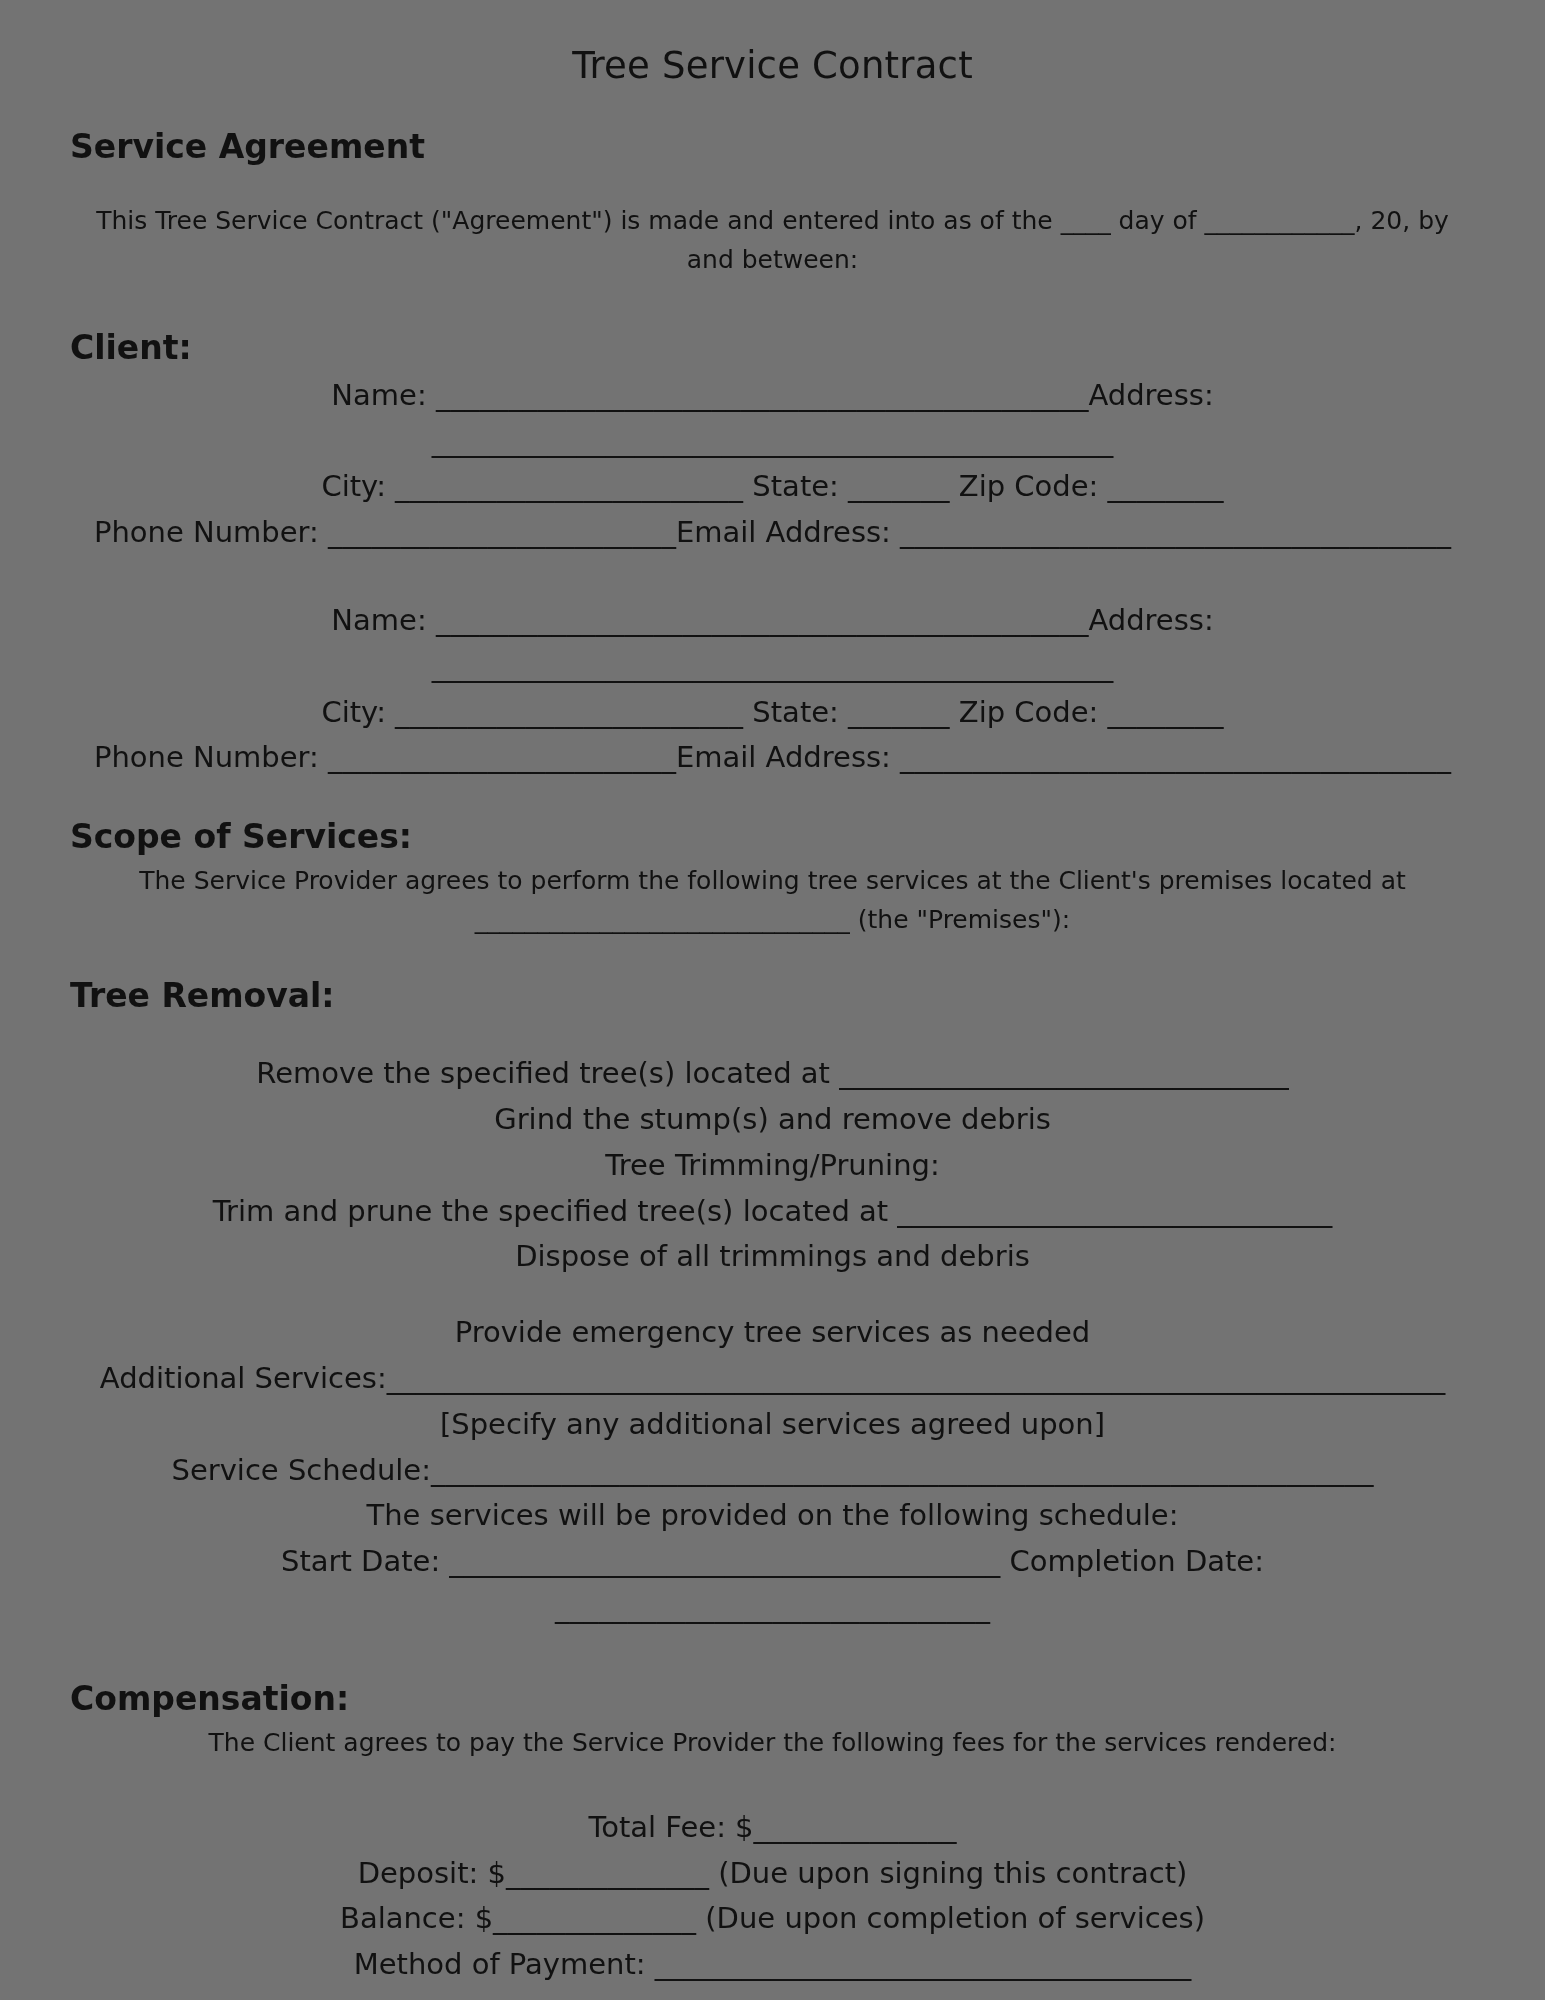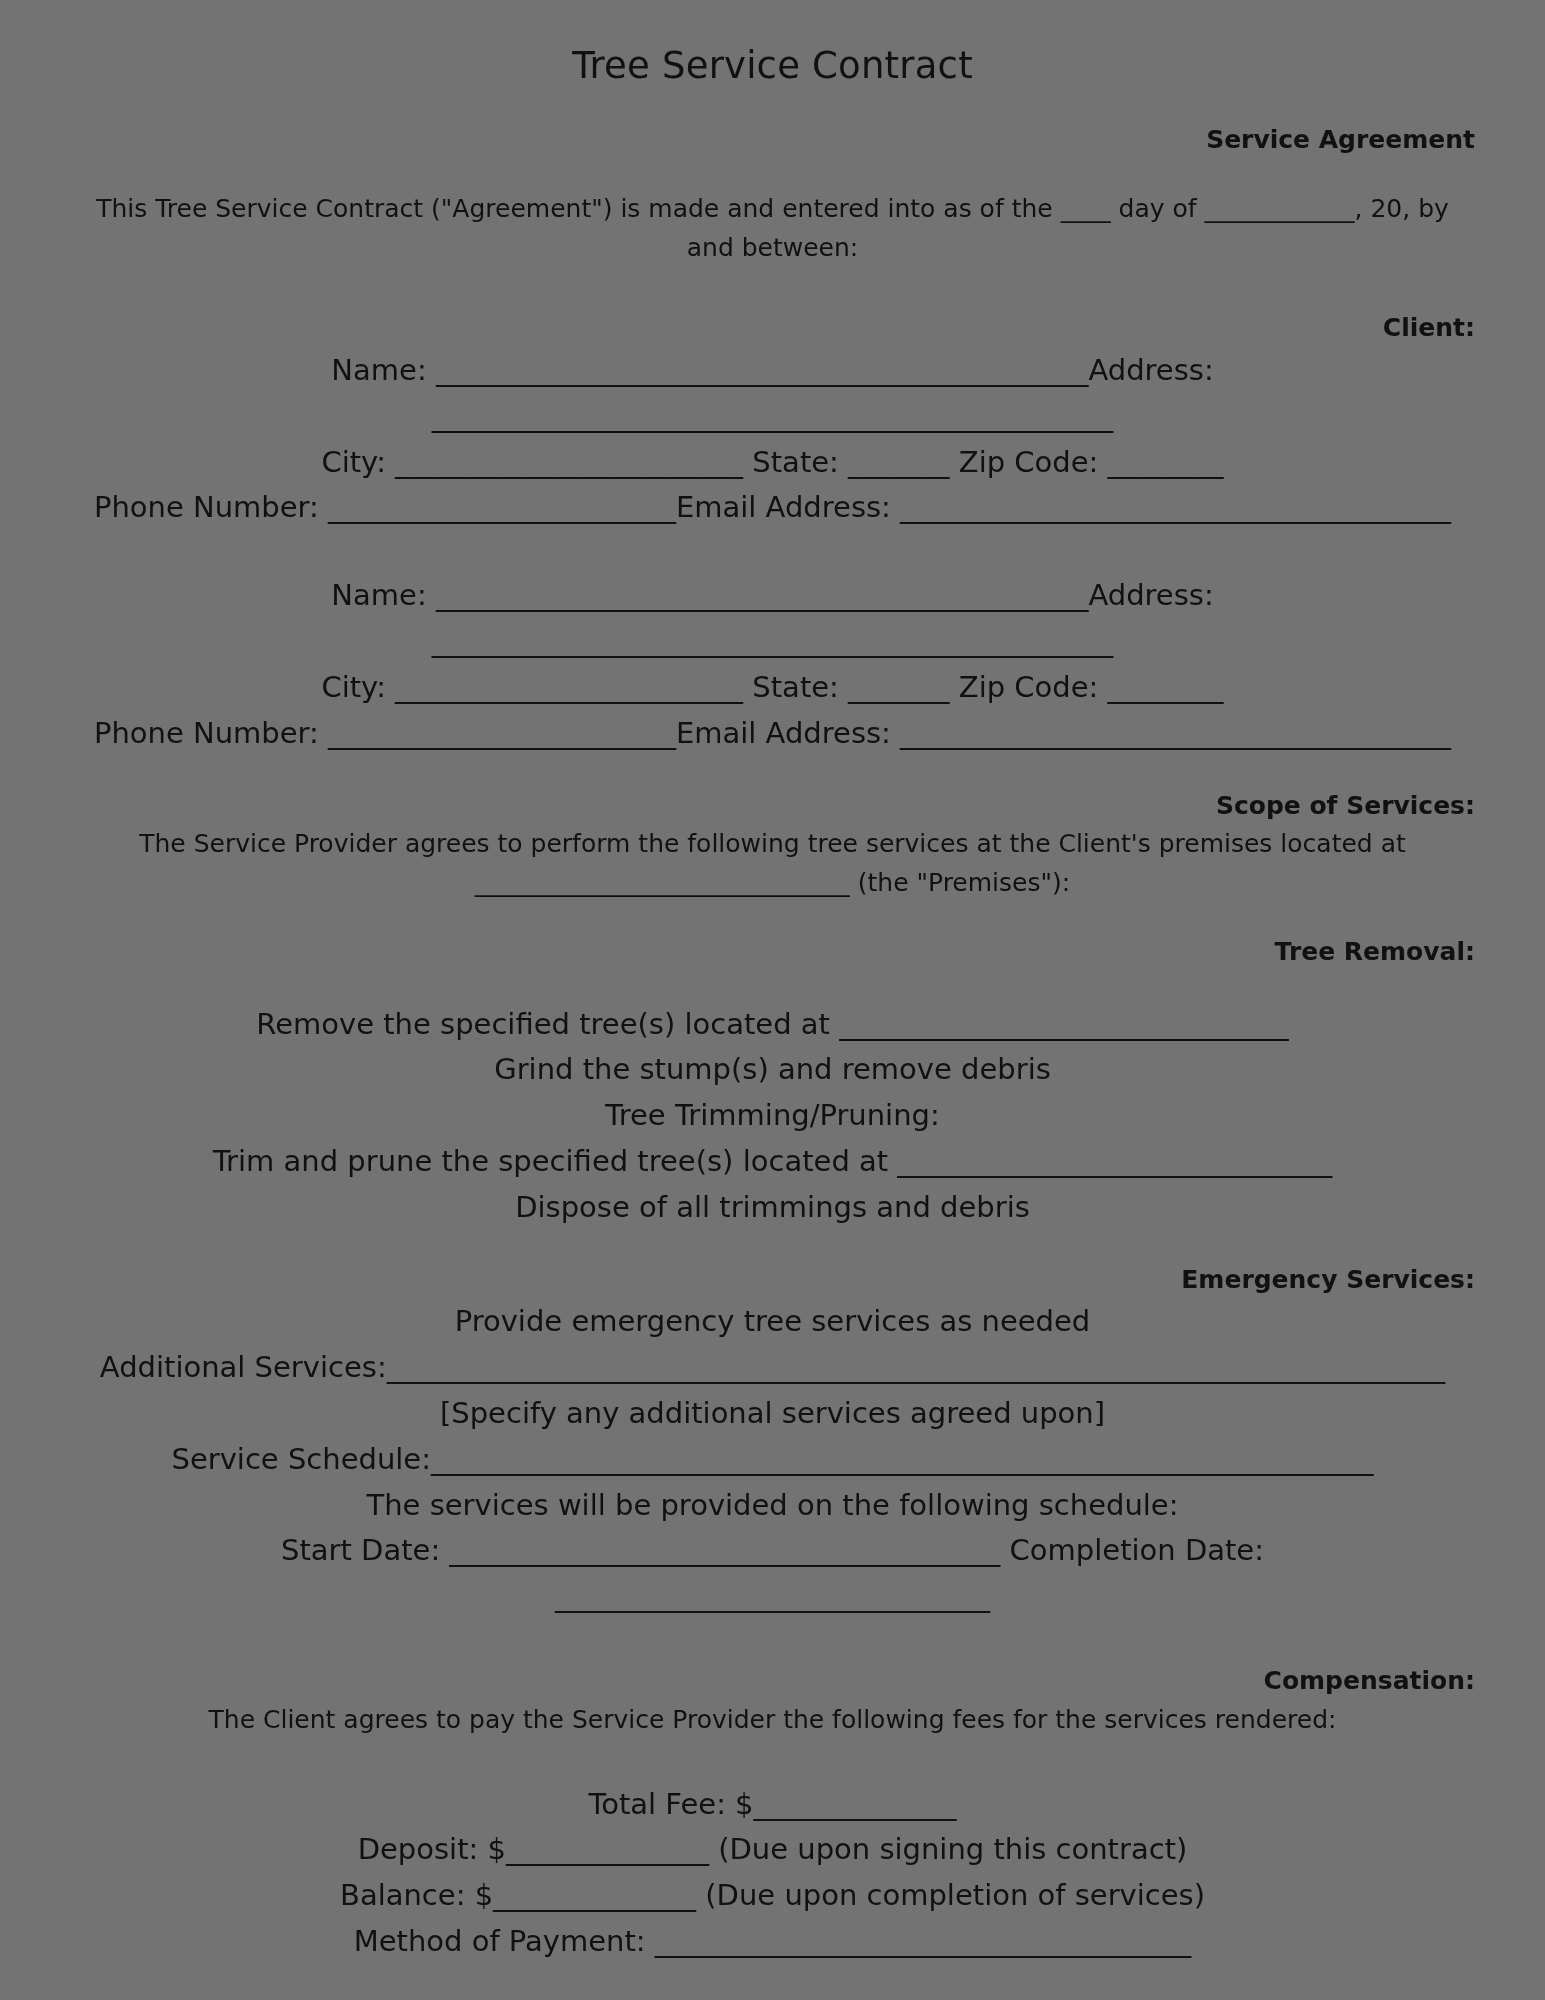--- a/index.html
+++ b/index.html
@@ -22,23 +22,23 @@
     background: #737373;
   }
   .doc-title {
     font-size: 37px;
     font-weight: 400;
     text-align: center;
     margin: 14px 0 34px 0;
     letter-spacing: 0.2px;
   }
   .section-head {
-    font-size: 25px;
+    font-size: 33px;
     font-weight: 700;
-    text-align: right;
+    text-align: left;
     margin: 0;
     line-height: 1.55;
   }
   .para {
     font-size: 25px;
     text-align: center;
     line-height: 1.55;
     margin: 0;
   }
   .line {
@@ -88,21 +88,20 @@
   <div class="spacer-md"></div>
 
   <p class="line">Remove the specified tree(s) located at _______________________________</p>
   <p class="line">Grind the stump(s) and remove debris</p>
   <p class="line">Tree Trimming/Pruning:</p>
   <p class="line">Trim and prune the specified tree(s) located at ______________________________</p>
   <p class="line">Dispose of all trimmings and debris</p>
 
   <div class="spacer-md"></div>
 
-  <p class="section-head">Emergency Services:</p>
   <p class="line">Provide emergency tree services as needed</p>
   <p class="line">Additional Services:_________________________________________________________________________</p>
   <p class="line">[Specify any additional services agreed upon]</p>
   <p class="line">Service Schedule:_________________________________________________________________</p>
   <p class="line">The services will be provided on the following schedule:</p>
   <p class="line">Start Date: ______________________________________ Completion Date: ______________________________</p>
 
   <div class="spacer-lg"></div>
 
   <p class="section-head">Compensation:</p>

